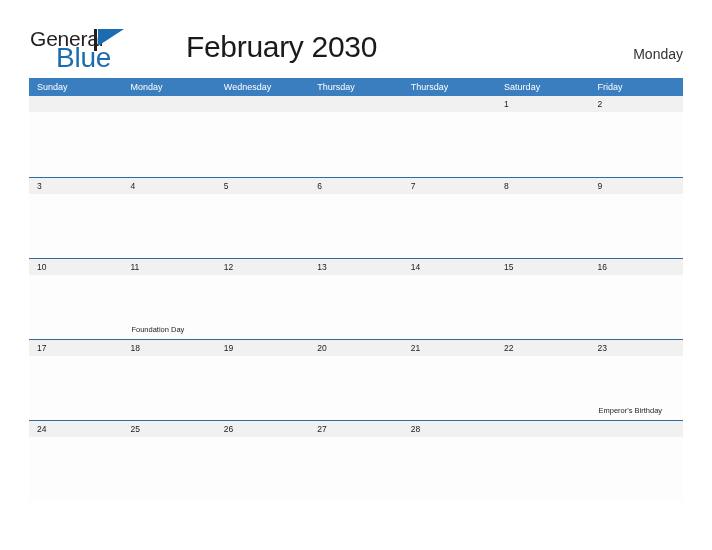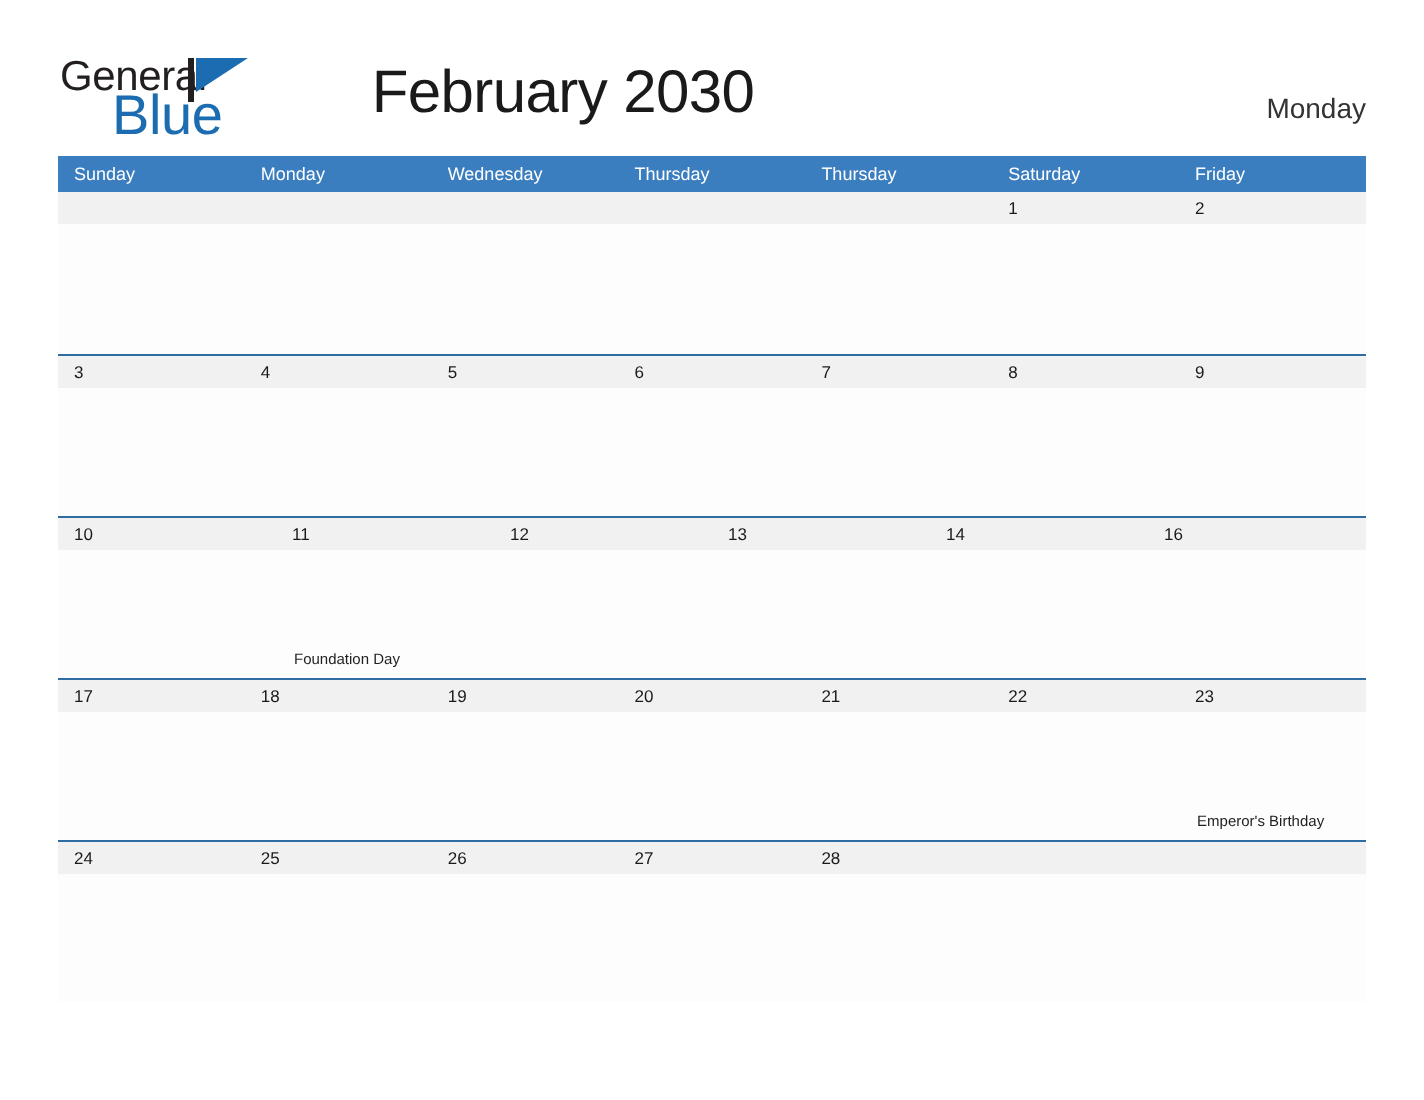--- a/index.html
+++ b/index.html
@@ -279,20 +279,24 @@
             <div class="day">
               <div class="day-number-band"></div>
               <div class="day-number">13</div>
             </div>
             <div class="day">
               <div class="day-number-band"></div>
               <div class="day-number">14</div>
             </div>
             <div class="day">
               <div class="day-number-band"></div>
+              <div class="day-number">15</div>
+            </div>
+            <div class="day">
+              <div class="day-number-band"></div>
               <div class="day-number">16</div>
             </div>
           </div>
         </div>
         <div class="week">
           <div class="week-cells">
             <div class="day">
               <div class="day-number-band"></div>
               <div class="day-number">17</div>
             </div>

